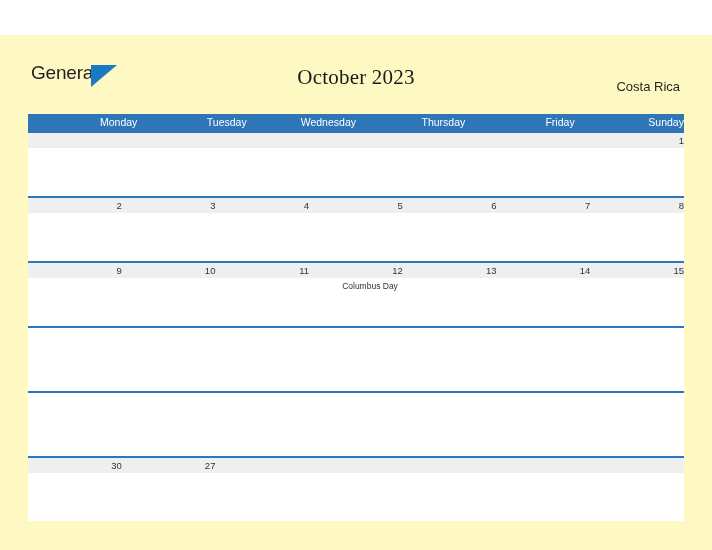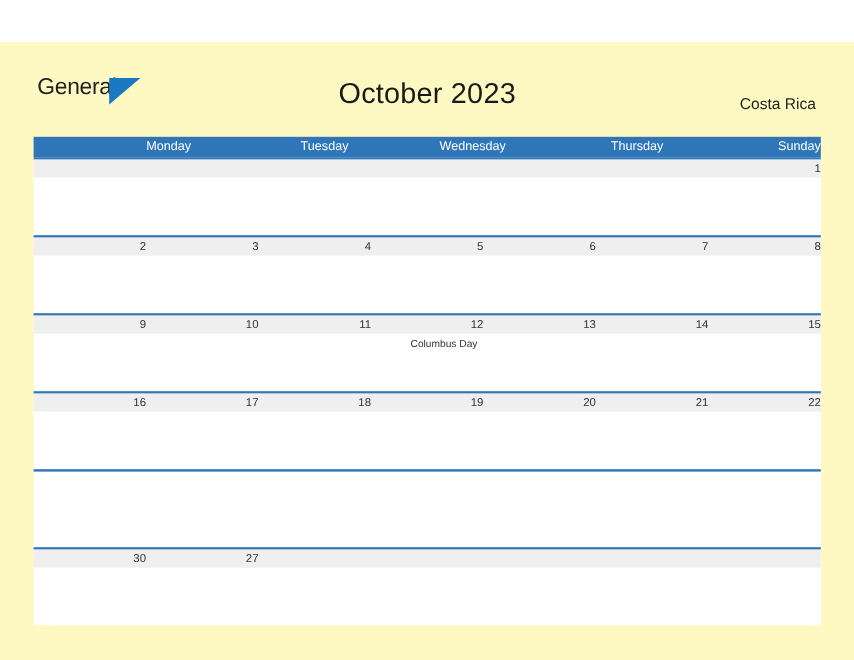--- a/index.html
+++ b/index.html
@@ -58,24 +58,25 @@
     height: 0;
     border-left: 26px solid #1b79c4;
     border-bottom: 22px solid transparent;
   }
   .title {
     position: absolute;
     left: 0;
     right: 0;
     top: 30px;
     text-align: center;
-    font-size: 24px;
+    font-size: 21px;
     color: #1a1a1a;
     font-weight: normal;
     letter-spacing: 0.2px;
+    font-family: Liberation Serif, serif;
   }
   .region {
     position: absolute;
     right: 32px;
     top: 44px;
     font-size: 13px;
     color: #231f20;
   }
 
   
@@ -158,20 +159,21 @@
 
   </div>
 
   <div class="calendar">
 
     <div class="dow-row">
       <div class="dow">Monday</div>
       <div class="dow">Tuesday</div>
       <div class="dow">Wednesday</div>
       <div class="dow">Thursday</div>
+      <div class="dow">Friday</div>
       <div class="dow">Sunday</div>
     </div>
 
     <div class="week">
       <div class="daynums">
         <div class="daynum"></div>
         <div class="daynum"></div>
         <div class="daynum"></div>
         <div class="daynum"></div>
         <div class="daynum"></div>
@@ -267,29 +269,20 @@
         <div class="daybody">
             <span class="event"></span>
           </div>
         <div class="daybody">
             <span class="event"></span>
           </div>
       </div>
     </div>
 
     <div class="week">
-      <div class="daynums">
-        <div class="daynum">16</div>
-        <div class="daynum">17</div>
-        <div class="daynum">18</div>
-        <div class="daynum">19</div>
-        <div class="daynum">20</div>
-        <div class="daynum">21</div>
-        <div class="daynum">22</div>
-      </div>
       <div class="daybodies">
         <div class="daybody">
             <span class="event"></span>
           </div>
         <div class="daybody">
             <span class="event"></span>
           </div>
         <div class="daybody">
             <span class="event"></span>
           </div>

